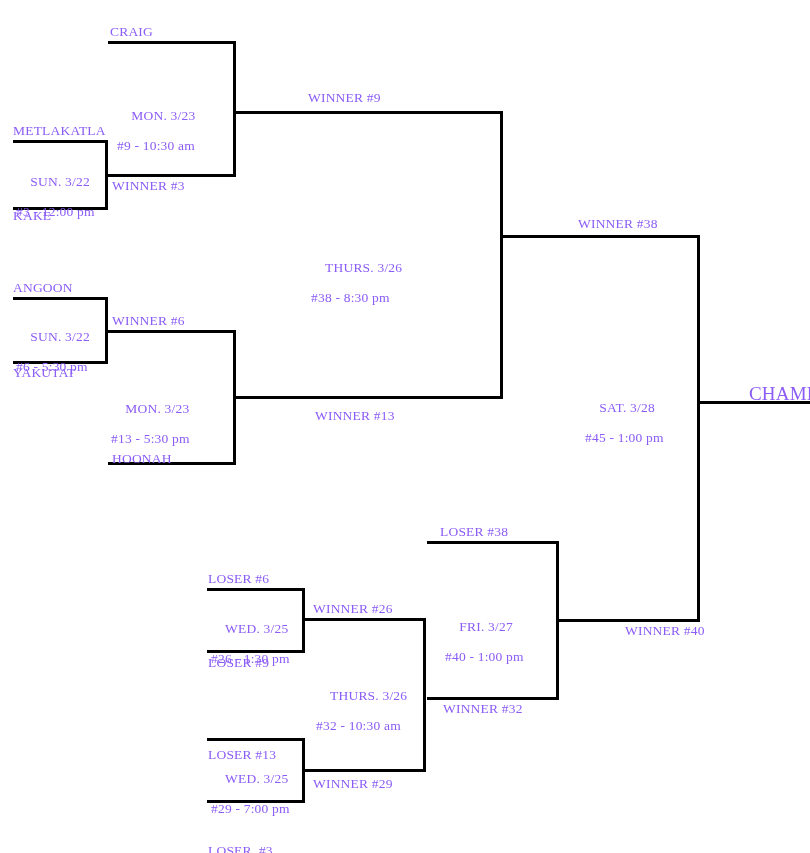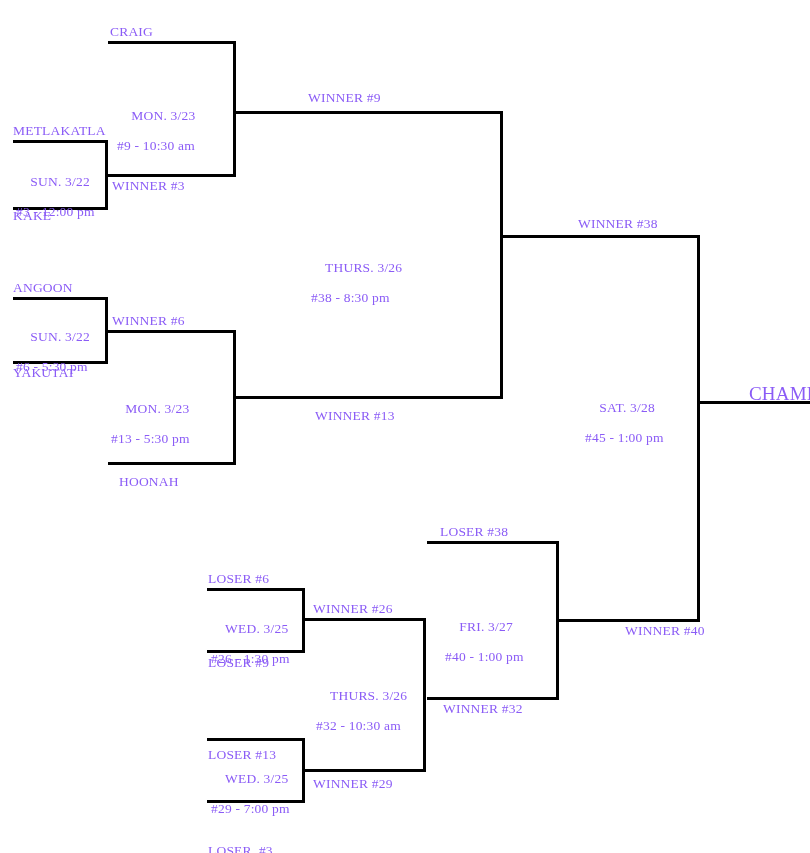--- a/index.html
+++ b/index.html
@@ -84,21 +84,21 @@
   <div class="lbl team" style="left:13px; top:365px;text-align:center;">YAKUTAT</div>
 
   <div class="lbl advance" style="left:112px; top:313px;">WINNER #6</div>
   <div class="hline" style="left:108px; top:330px; width:128px;"></div>
   <div class="vline" style="left:233px; top:330px; height:135px;"></div>
   <div class="hline" style="left:108px; top:462px; width:128px;"></div>
   <div class="lbl game" style="left:111px; top:386px;">
     <span class="l1">MON. 3/23</span>
     <span class="l2">#13 - 5:30 pm</span>
   </div>
-  <div class="lbl team" style="left:112px; top:474px;margin-left:7px;">HOONAH</div>
+  <div class="lbl team" style="left:112px; top:451px;">HOONAH</div>
 
   <div class="lbl advance" style="left:308px; top:90px;">WINNER #9</div>
   <div class="hline" style="left:233px; top:111px; width:270px;"></div>
   <div class="vline" style="left:500px; top:111px; height:287px;"></div>
   <div class="hline" style="left:233px; top:396px; width:270px;"></div>
   <div class="lbl game" style="left:311px; top:245px;">
     <span class="l1">THURS. 3/26</span>
     <span class="l2">#38 - 8:30 pm</span>
   </div>
   <div class="lbl advance" style="left:315px; top:408px;">WINNER #13</div>

